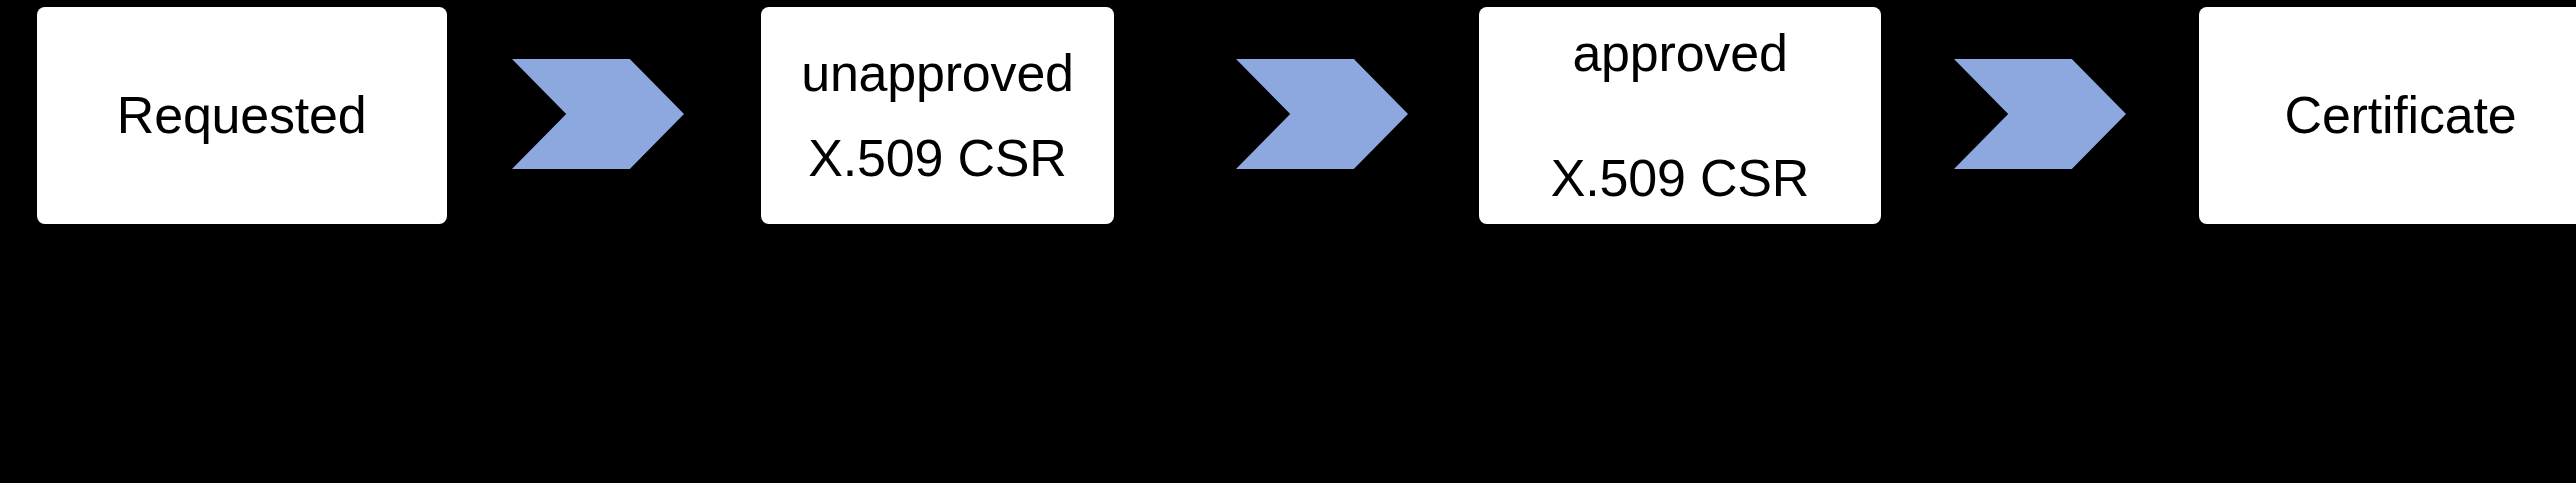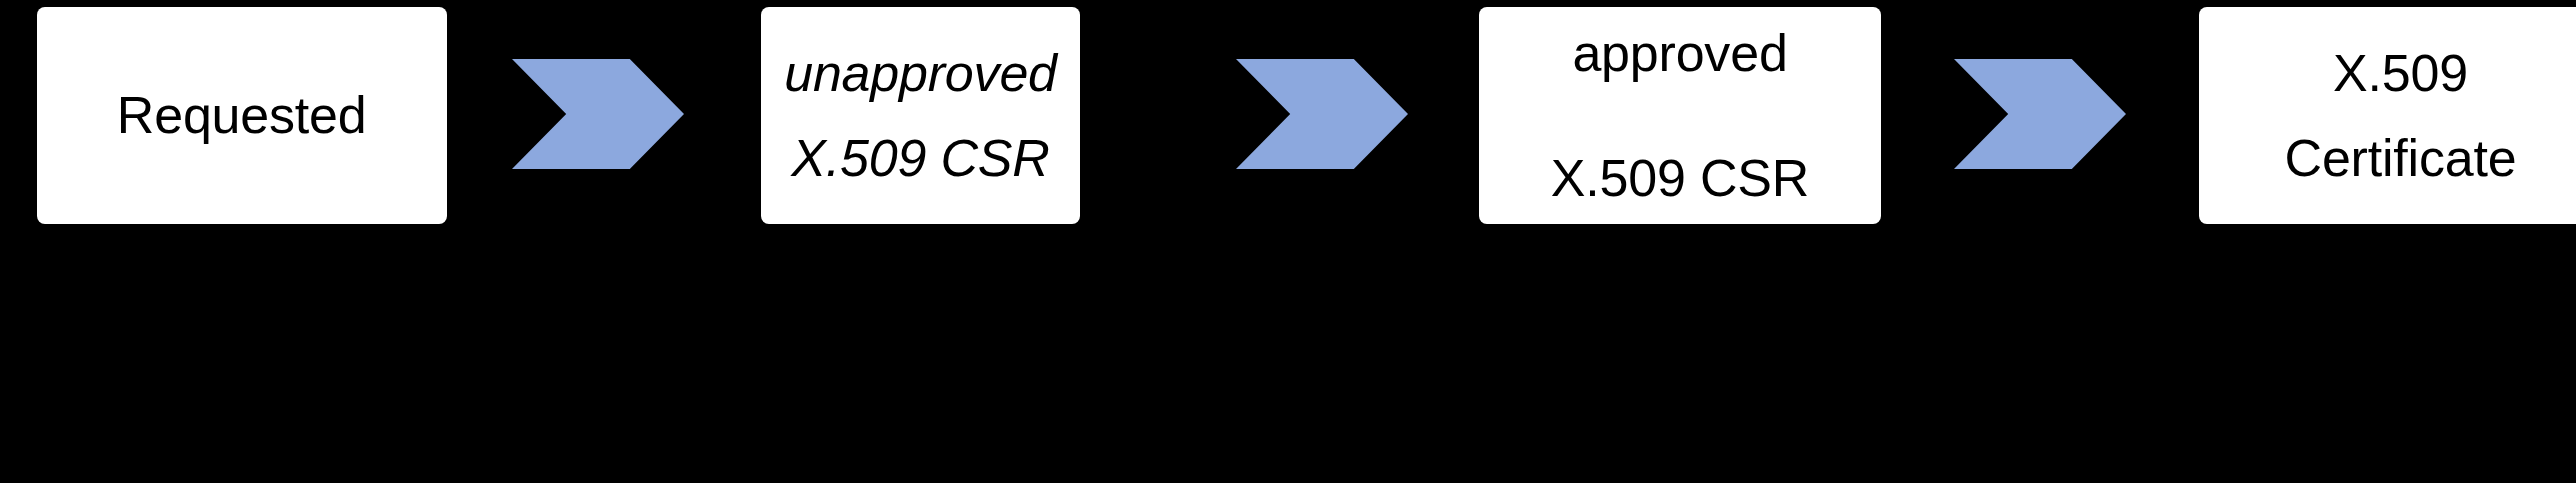--- a/index.html
+++ b/index.html
@@ -54,21 +54,21 @@
     position: absolute;
     display: block;
   }
   .chevron-arrow svg {
     display: block;
     width: 100%;
     height: 100%;
   }
   
   #stage-0 { left: 4.7px;    top: 7px;  width: 410px; height: 217px; }
-  #stage-1 { left: 729px;  top: 7px;  width: 319px; height: 217px; font-style: italic; }
+  #stage-1 { left: 729px;  top: 7px;  width: 353px; height: 217px; }
   #stage-2 { left: 1447px; top: 7px;  width: 402px; height: 217px; gap: 40px; }
   #stage-3 { left: 2167px; top: 7px;  width: 403px; height: 217px; }
 
   #arrow-0 { left: 480px;  top: 59px; width: 172px; height: 110px; }
   #arrow-1 { left: 1204px; top: 59px; width: 172px; height: 110px; }
   #arrow-2 { left: 1922px; top: 59px; width: 172px; height: 110px; }
 </style>
 </head>
 <body style="background: rgb(0, 0, 0);">
 
@@ -101,19 +101,18 @@
       <span class="stage-line">X.509 CSR</span>
     </div>
 
     <div class="chevron-arrow" id="arrow-2">
       <svg viewBox="0 0 219 140" preserveAspectRatio="none" aria-hidden="true">
         <polygon points="0,0 150,0 219,70 150,140 0,140 69,70" fill="#8CA8DE"></polygon>
       </svg>
     </div>
 
     <div class="stage-box" id="stage-3" style="background: rgb(255, 255, 255); color: rgb(0, 0, 0);">
-      <span class="stage-line">X.509</span>
       <span class="stage-line">Certificate</span>
     </div>
 
   </div>
 </div>
 
 
 </body></html>

